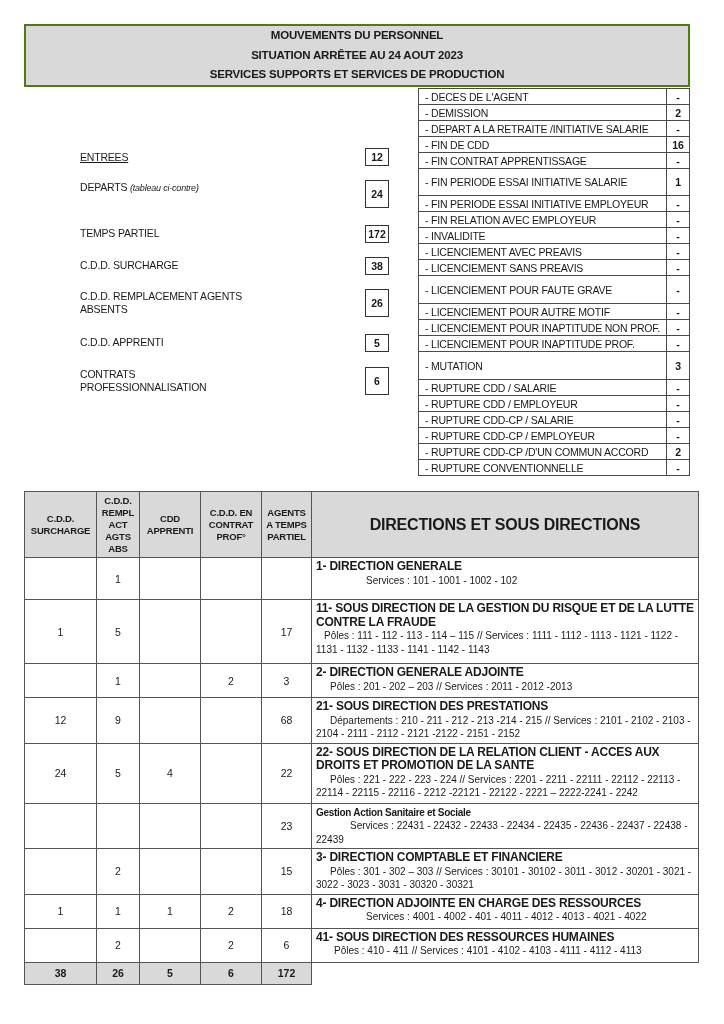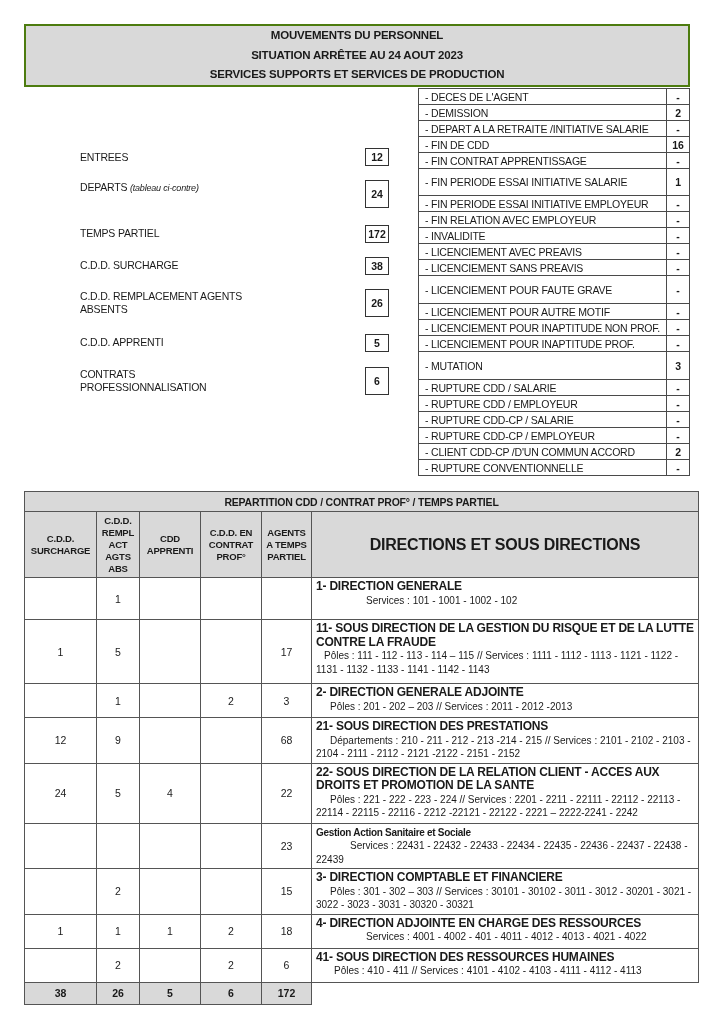--- a/index.html
+++ b/index.html
@@ -44,21 +44,21 @@
 </head>
 <body>
 
 <div class="abs banner">
   <div class="line">MOUVEMENTS DU PERSONNEL</div>
   <div class="line">SITUATION ARRÊTEE AU 24 AOUT 2023</div>
   <div class="line">SERVICES SUPPORTS ET SERVICES DE PRODUCTION</div>
 </div>
 
 <div>
-  <div class="abs sum-label" style="top:151px;">ENTREES</div>
+  <div class="abs sum-label" style="top:151px;text-decoration:underline;">ENTREES</div>
   <div class="abs sum-box" style="top:148px;height:16px;line-height:16px;">12</div>
 
   <div class="abs sum-label" style="top:181px;width:120px;"><span>DEPARTS</span> <i>(tableau ci-contre)</i></div>
   <div class="abs sum-box" style="top:180px;height:26px;line-height:26px;">24</div>
 
   <div class="abs sum-label" style="top:227px;">TEMPS PARTIEL</div>
   <div class="abs sum-box" style="top:225px;height:16px;line-height:16px;">172</div>
 
   <div class="abs sum-label" style="top:259px;">C.D.D. SURCHARGE</div>
   <div class="abs sum-box" style="top:257px;height:16px;line-height:16px;">38</div>
@@ -149,43 +149,40 @@
       </tr>
   <tr style="height:16px">
         <td class="l">- RUPTURE CDD-CP / SALARIE</td>
         <td class="v">-</td>
       </tr>
   <tr style="height:16px">
         <td class="l">- RUPTURE CDD-CP / EMPLOYEUR</td>
         <td class="v">-</td>
       </tr>
   <tr style="height:16px">
-        <td class="l">- CLIENT CDD-CP /D'UN COMMUN ACCORD</td>
+        <td class="l">- RUPTURE CDD-CP /D'UN COMMUN ACCORD</td>
         <td class="v">2</td>
       </tr>
   <tr style="height:16px">
         <td class="l">- RUPTURE CONVENTIONNELLE</td>
         <td class="v">-</td>
       </tr>
 </tbody>
   </table>
 
 <table class="abs rep">
   <colgroup>
     <col style="width:72px">
       <col style="width:43px">
       <col style="width:61px">
       <col style="width:61px">
       <col style="width:50px">
       <col style="width:387px">
   </colgroup>
   <tbody>
-      <tr>
-    <td class="title" colspan="6">REPARTITION CDD / CONTRAT PROF° / TEMPS PARTIEL</td>
-  </tr>
   <tr style="height:66px">
     <th>C.D.D. SURCHARGE</th>
     <th>C.D.D. REMPL ACT AGTS ABS</th>
     <th>CDD APPRENTI</th>
     <th>C.D.D. EN CONTRAT PROF°</th>
     <th>AGENTS A TEMPS PARTIEL</th>
     <th style="font-size:16px;">DIRECTIONS ET SOUS DIRECTIONS</th>
   </tr>
 
   <tr style="height:42px">

